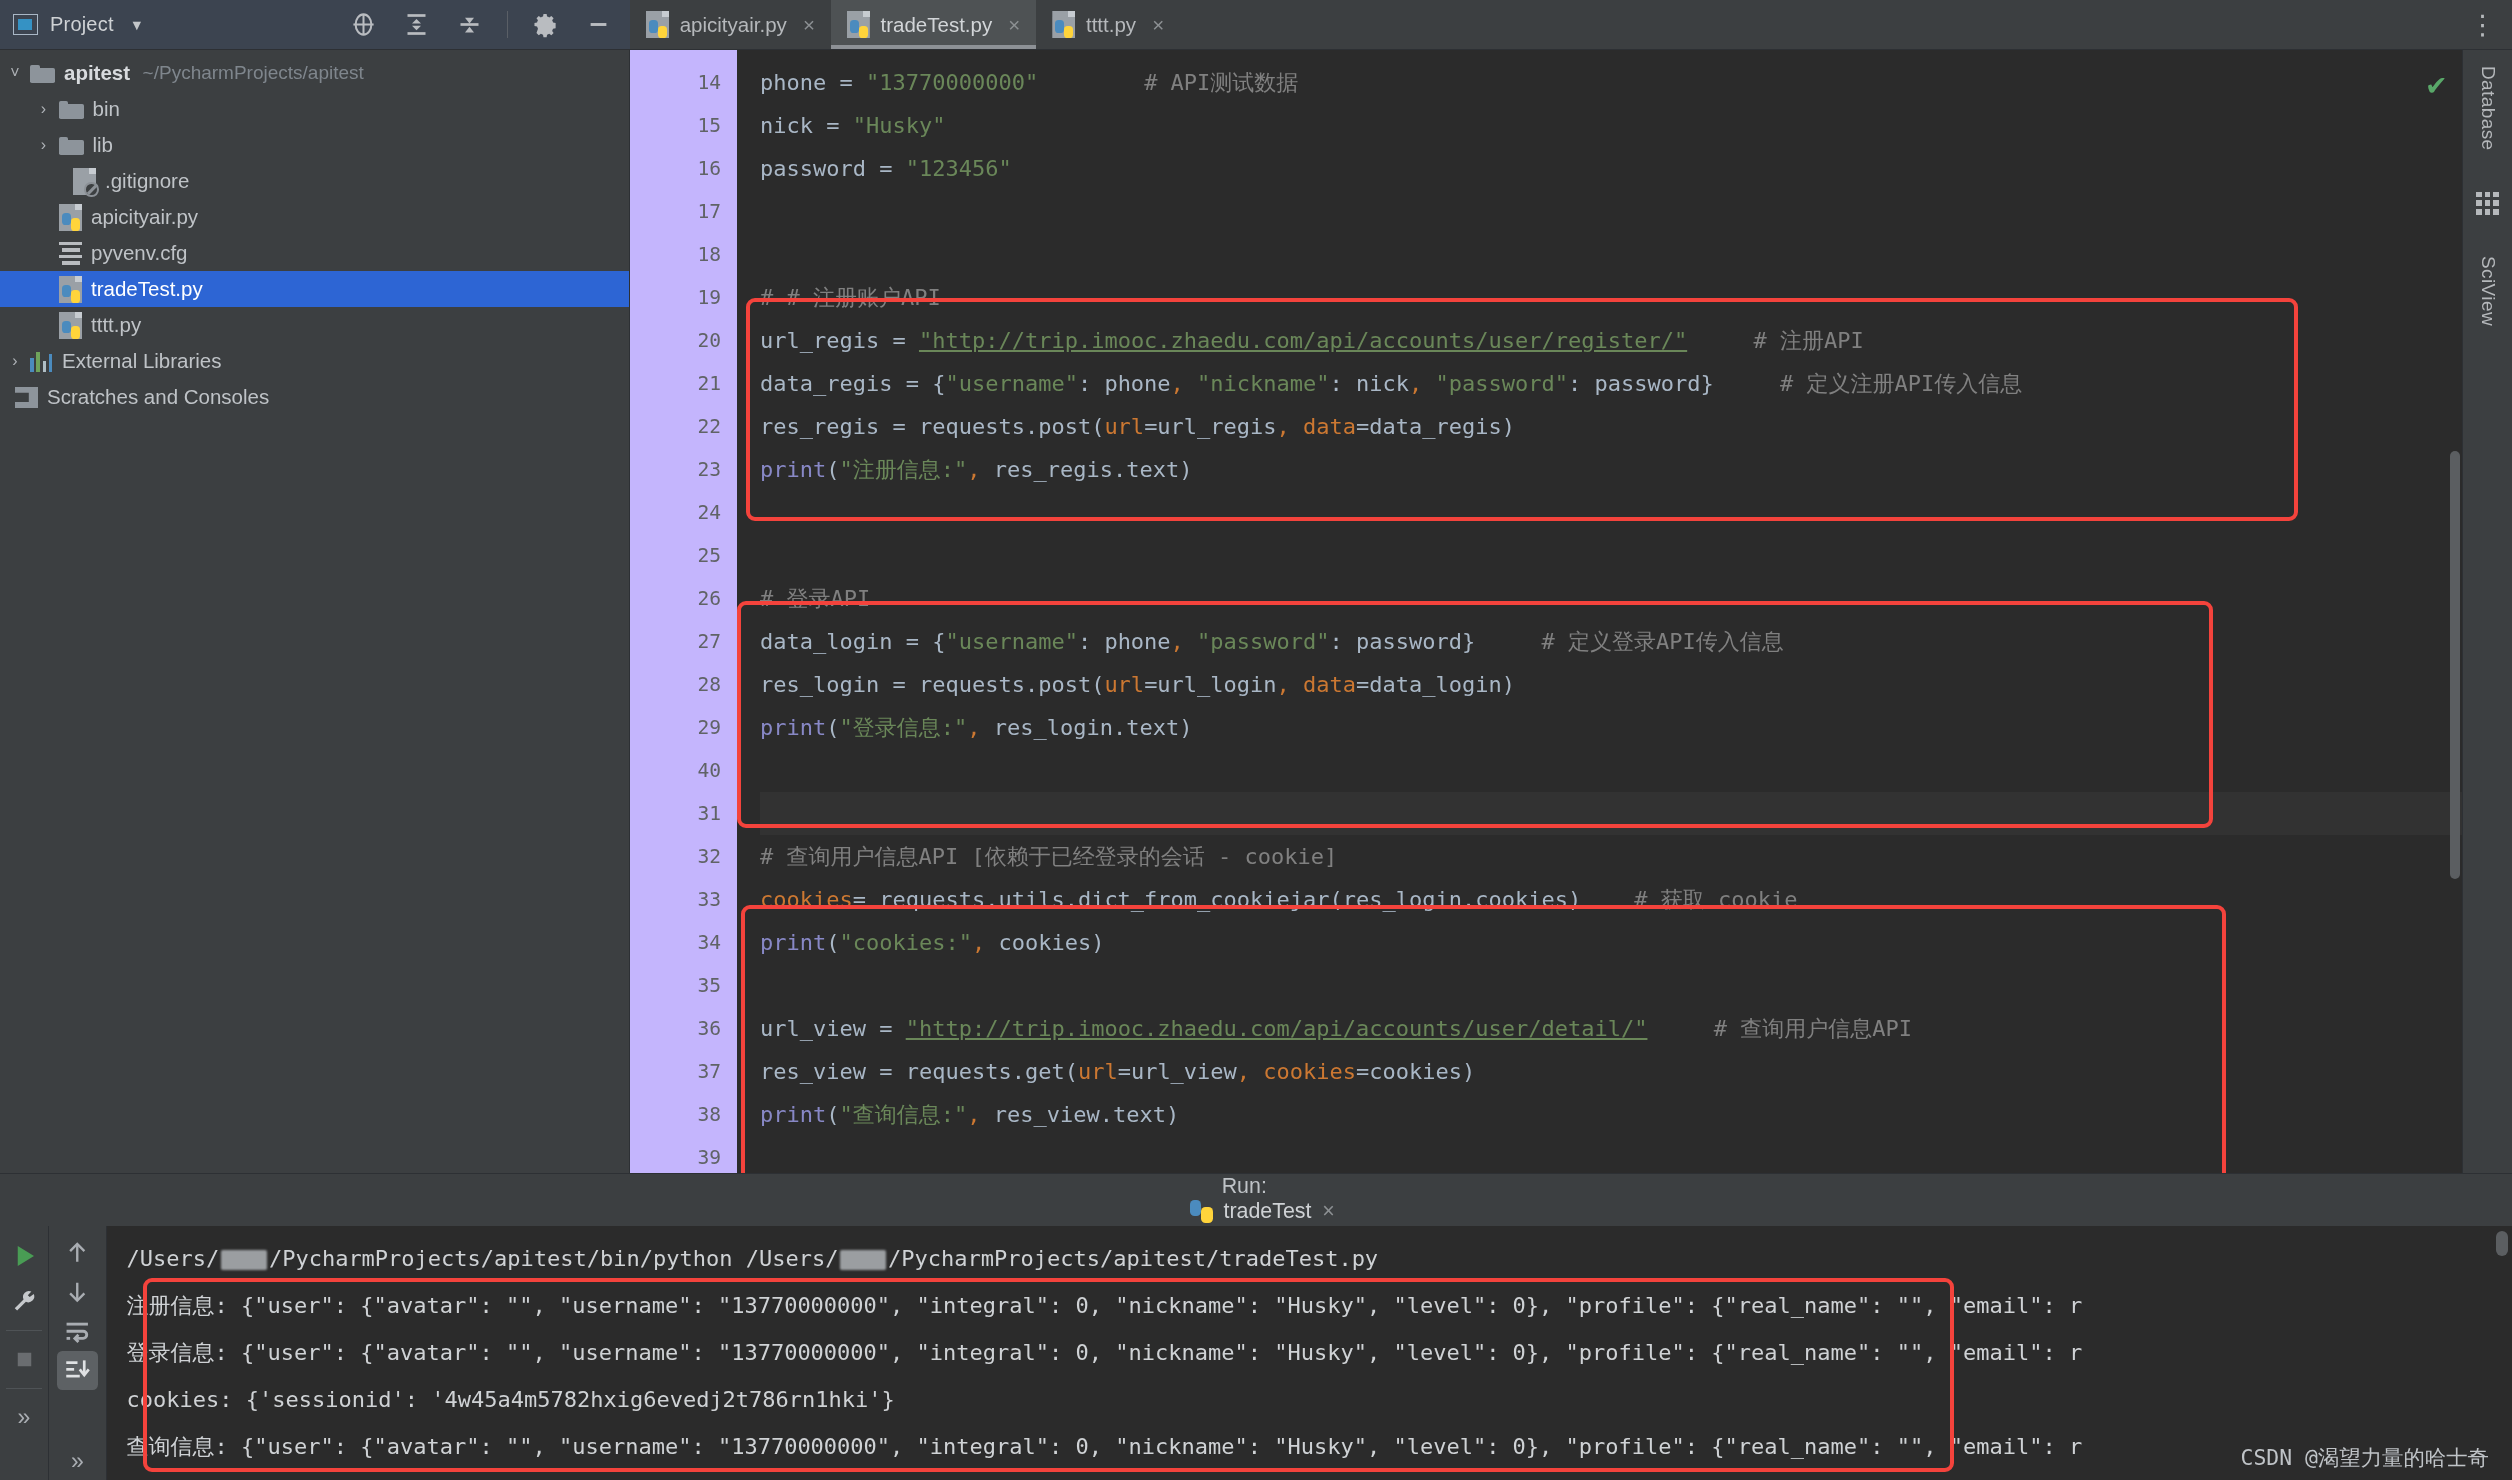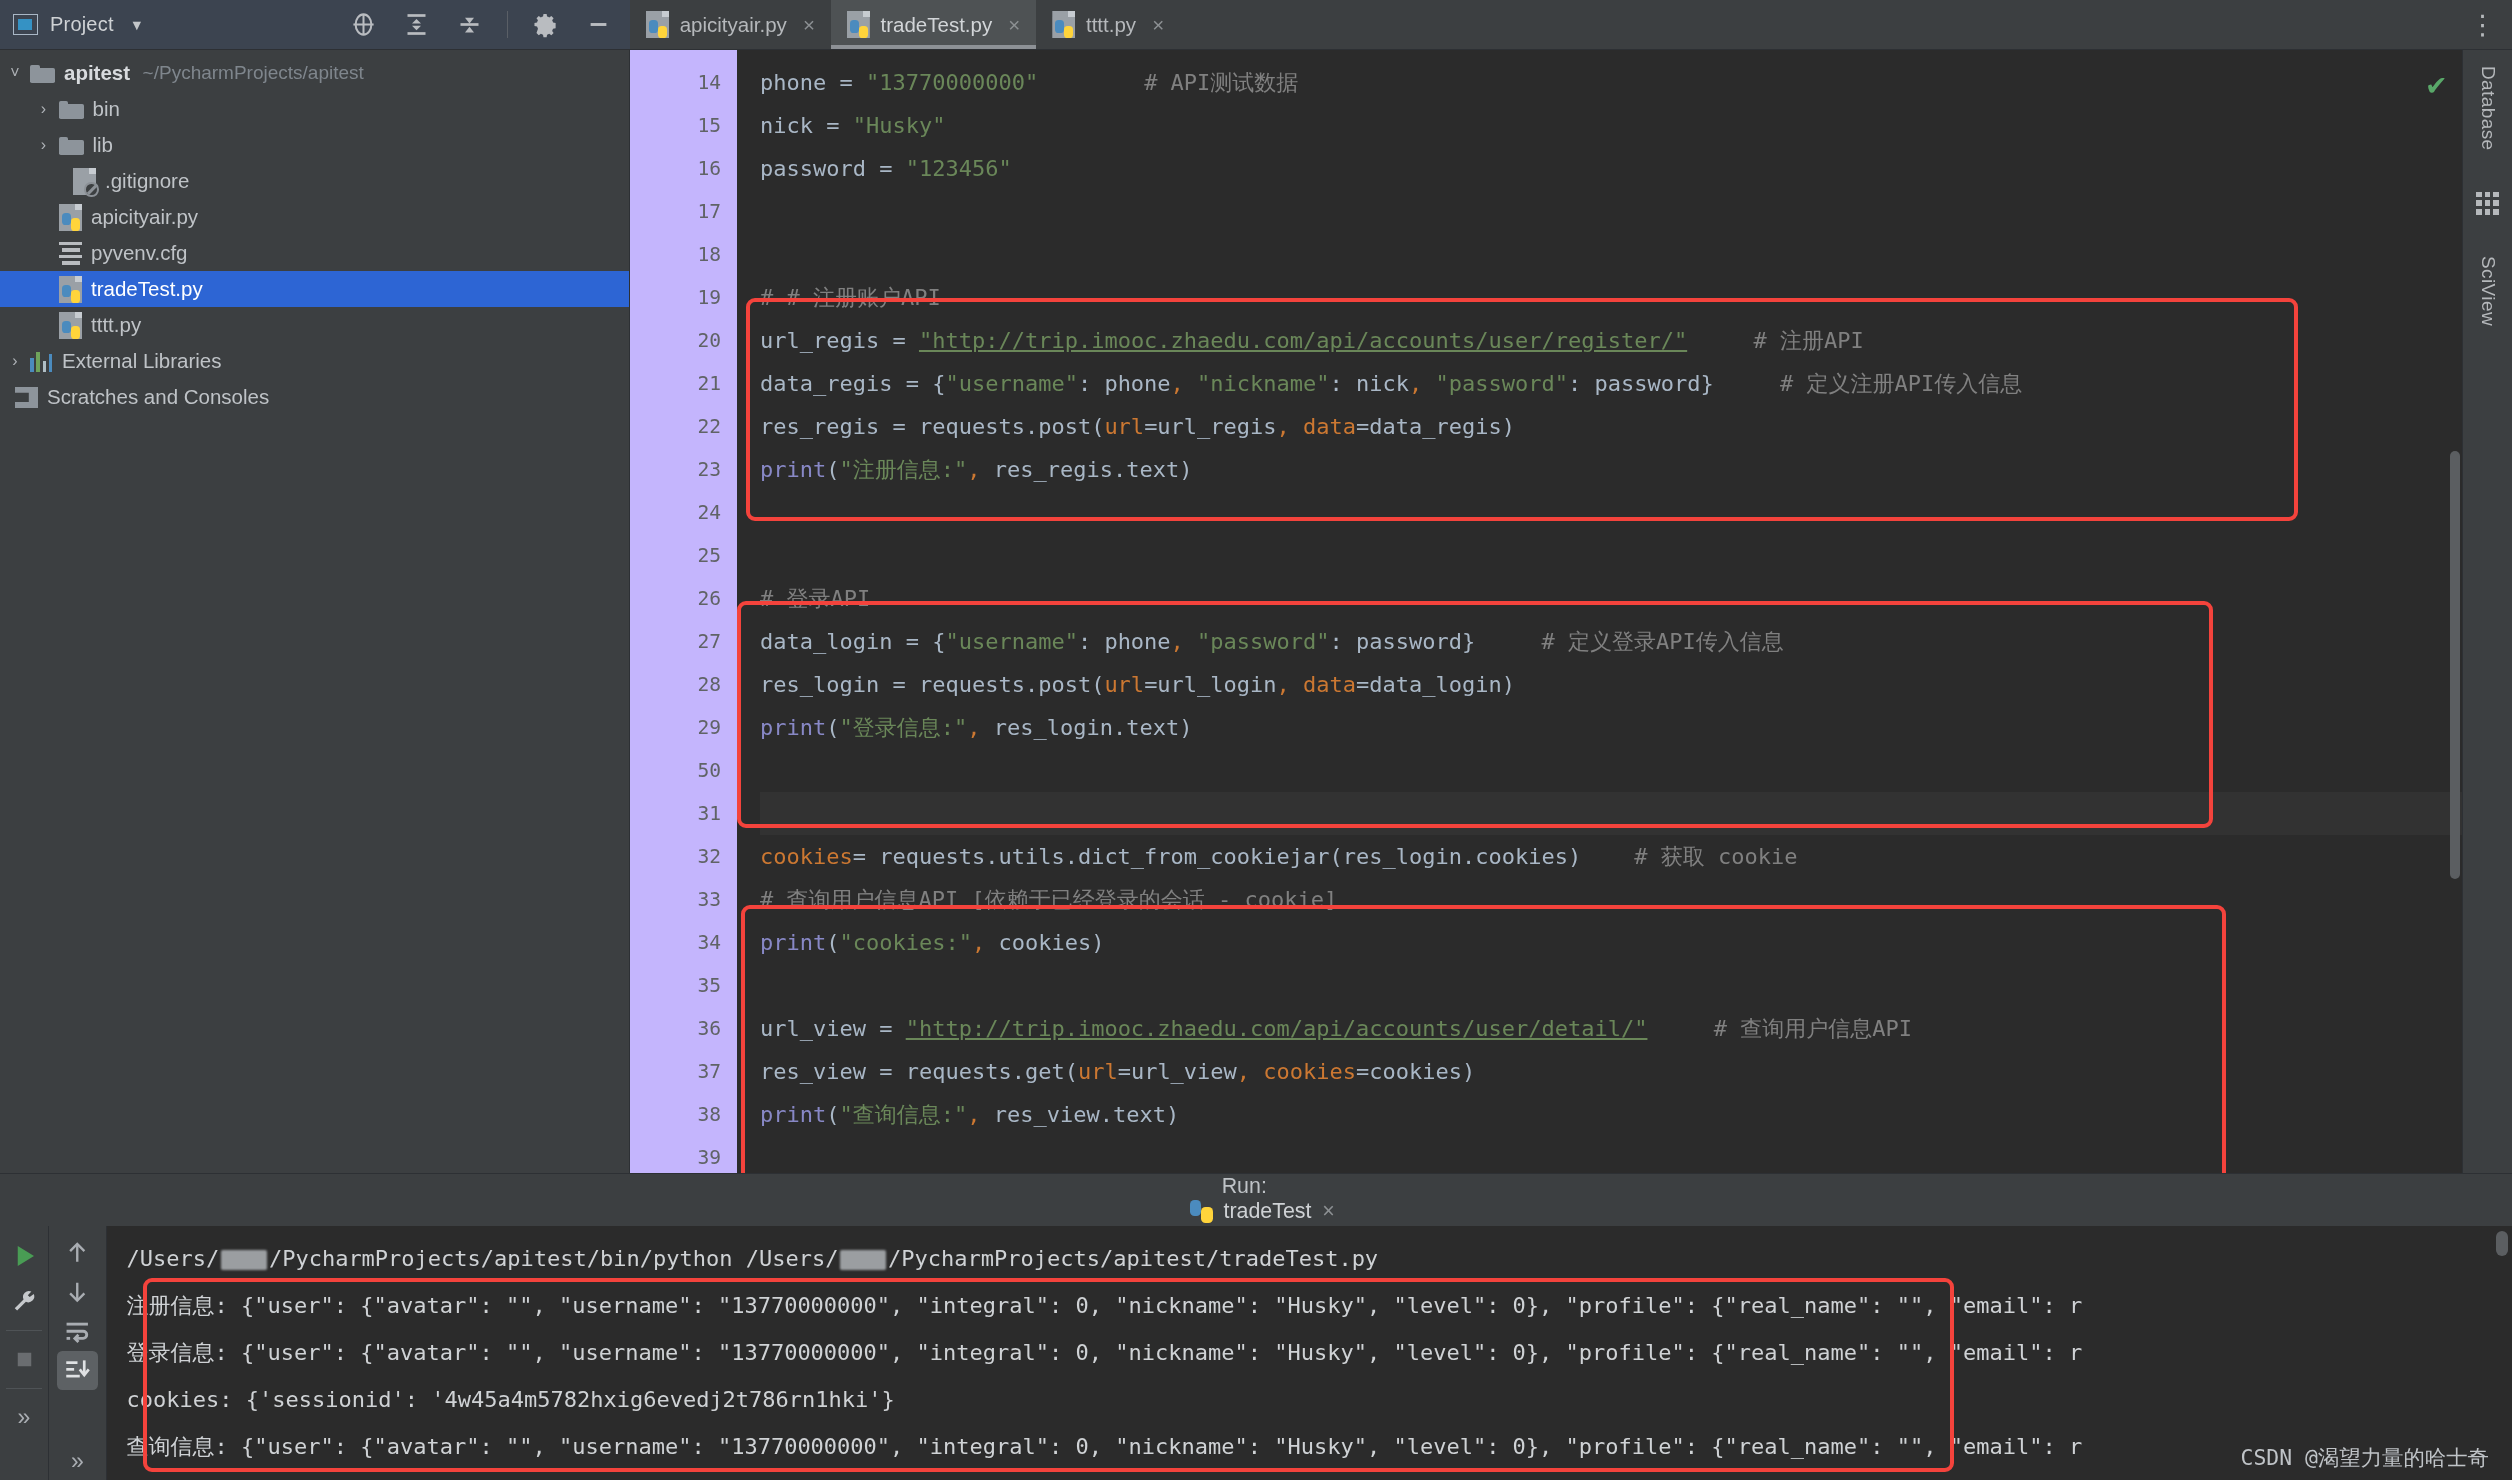--- a/index.html
+++ b/index.html
@@ -362,21 +362,21 @@
         <div>20</div>
         <div>21</div>
         <div>22</div>
         <div>23</div>
         <div>24</div>
         <div>25</div>
         <div>26</div>
         <div>27</div>
         <div>28</div>
         <div>29</div>
-        <div>50</div>
+        <div>40</div>
         <div>31</div>
         <div>32</div>
         <div>33</div>
         <div>34</div>
         <div>35</div>
         <div>36</div>
         <div>37</div>
         <div>38</div>
         <div>39</div>
       </div>
@@ -393,22 +393,22 @@
         <div class="line">res_regis = requests.post(<span class="k">url</span>=url_regis<span class="p">,</span> <span class="k">data</span>=data_regis)</div>
         <div class="line"><span class="fn">print</span>(<span class="s">"注册信息:"</span><span class="p">,</span> res_regis.text)</div>
         <div class="line">&nbsp;</div>
         <div class="line">&nbsp;</div>
         <div class="line"><span class="c"># 登录API</span></div>
         <div class="line">data_login = {<span class="s">"username"</span>: phone<span class="p">,</span> <span class="s">"password"</span>: password}     <span class="c"># 定义登录API传入信息</span></div>
         <div class="line">res_login = requests.post(<span class="k">url</span>=url_login<span class="p">,</span> <span class="k">data</span>=data_login)</div>
         <div class="line"><span class="fn">print</span>(<span class="s">"登录信息:"</span><span class="p">,</span> res_login.text)</div>
         <div class="line">&nbsp;</div>
         <div class="line cur">&nbsp;</div>
+        <div class="line"><span class="c"># 查询用户信息API [依赖于已经登录的会话 - cookie]</span></div>
         <div class="line"><span class="k">cookies</span>= requests.utils.dict_from_cookiejar(res_login.cookies)    <span class="c"># 获取 cookie</span></div>
-        <div class="line"><span class="c"># 查询用户信息API [依赖于已经登录的会话 - cookie]</span></div>
         <div class="line"><span class="fn">print</span>(<span class="s">"cookies:"</span><span class="p">,</span> cookies)</div>
         <div class="line">&nbsp;</div>
         <div class="line">url_view = <span class="lnk">"http://trip.imooc.zhaedu.com/api/accounts/user/detail/"</span>     <span class="c"># 查询用户信息API</span></div>
         <div class="line">res_view = requests.get(<span class="k">url</span>=url_view<span class="p">,</span> <span class="k">cookies</span>=cookies)</div>
         <div class="line"><span class="fn">print</span>(<span class="s">"查询信息:"</span><span class="p">,</span> res_view.text)</div>
 
         <div class="redbox" style="left:9px; top:248px; width:1552px; height:223px;"></div>
         <div class="redbox" style="left:0px; top:551px; width:1476px; height:227px;"></div>
         <div class="redbox" style="left:3.6px; top:855px; width:1485px; height:312px;"></div>
 

